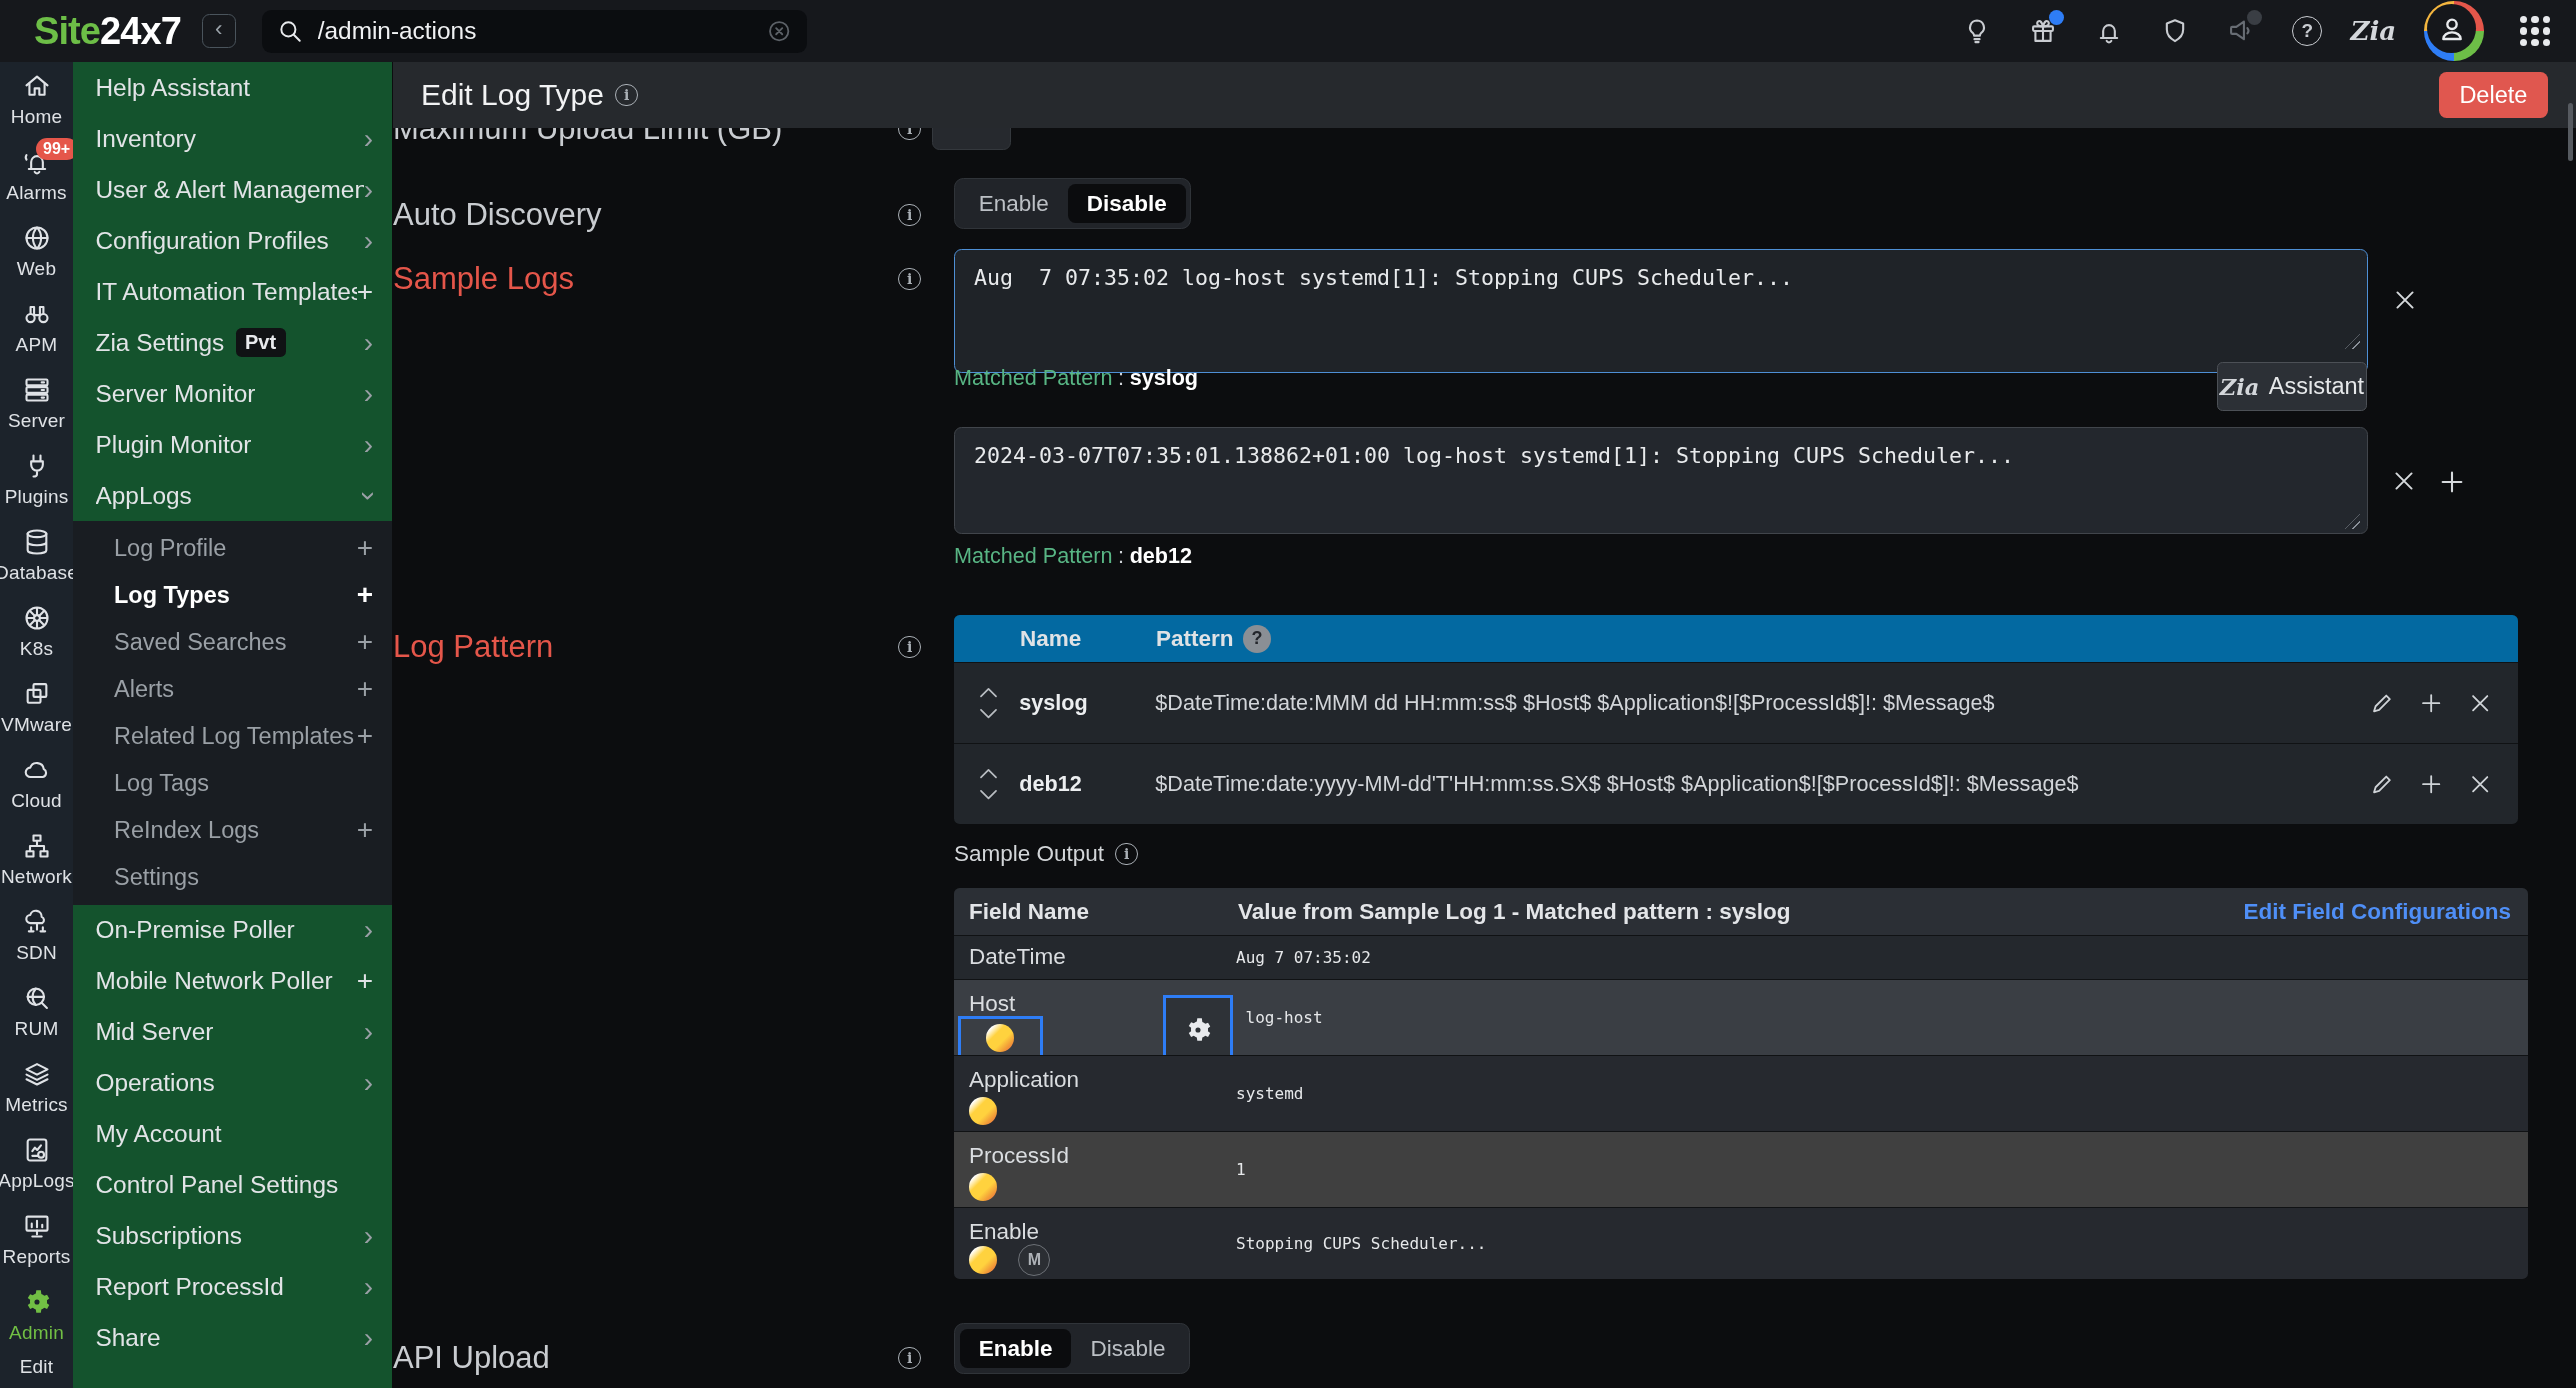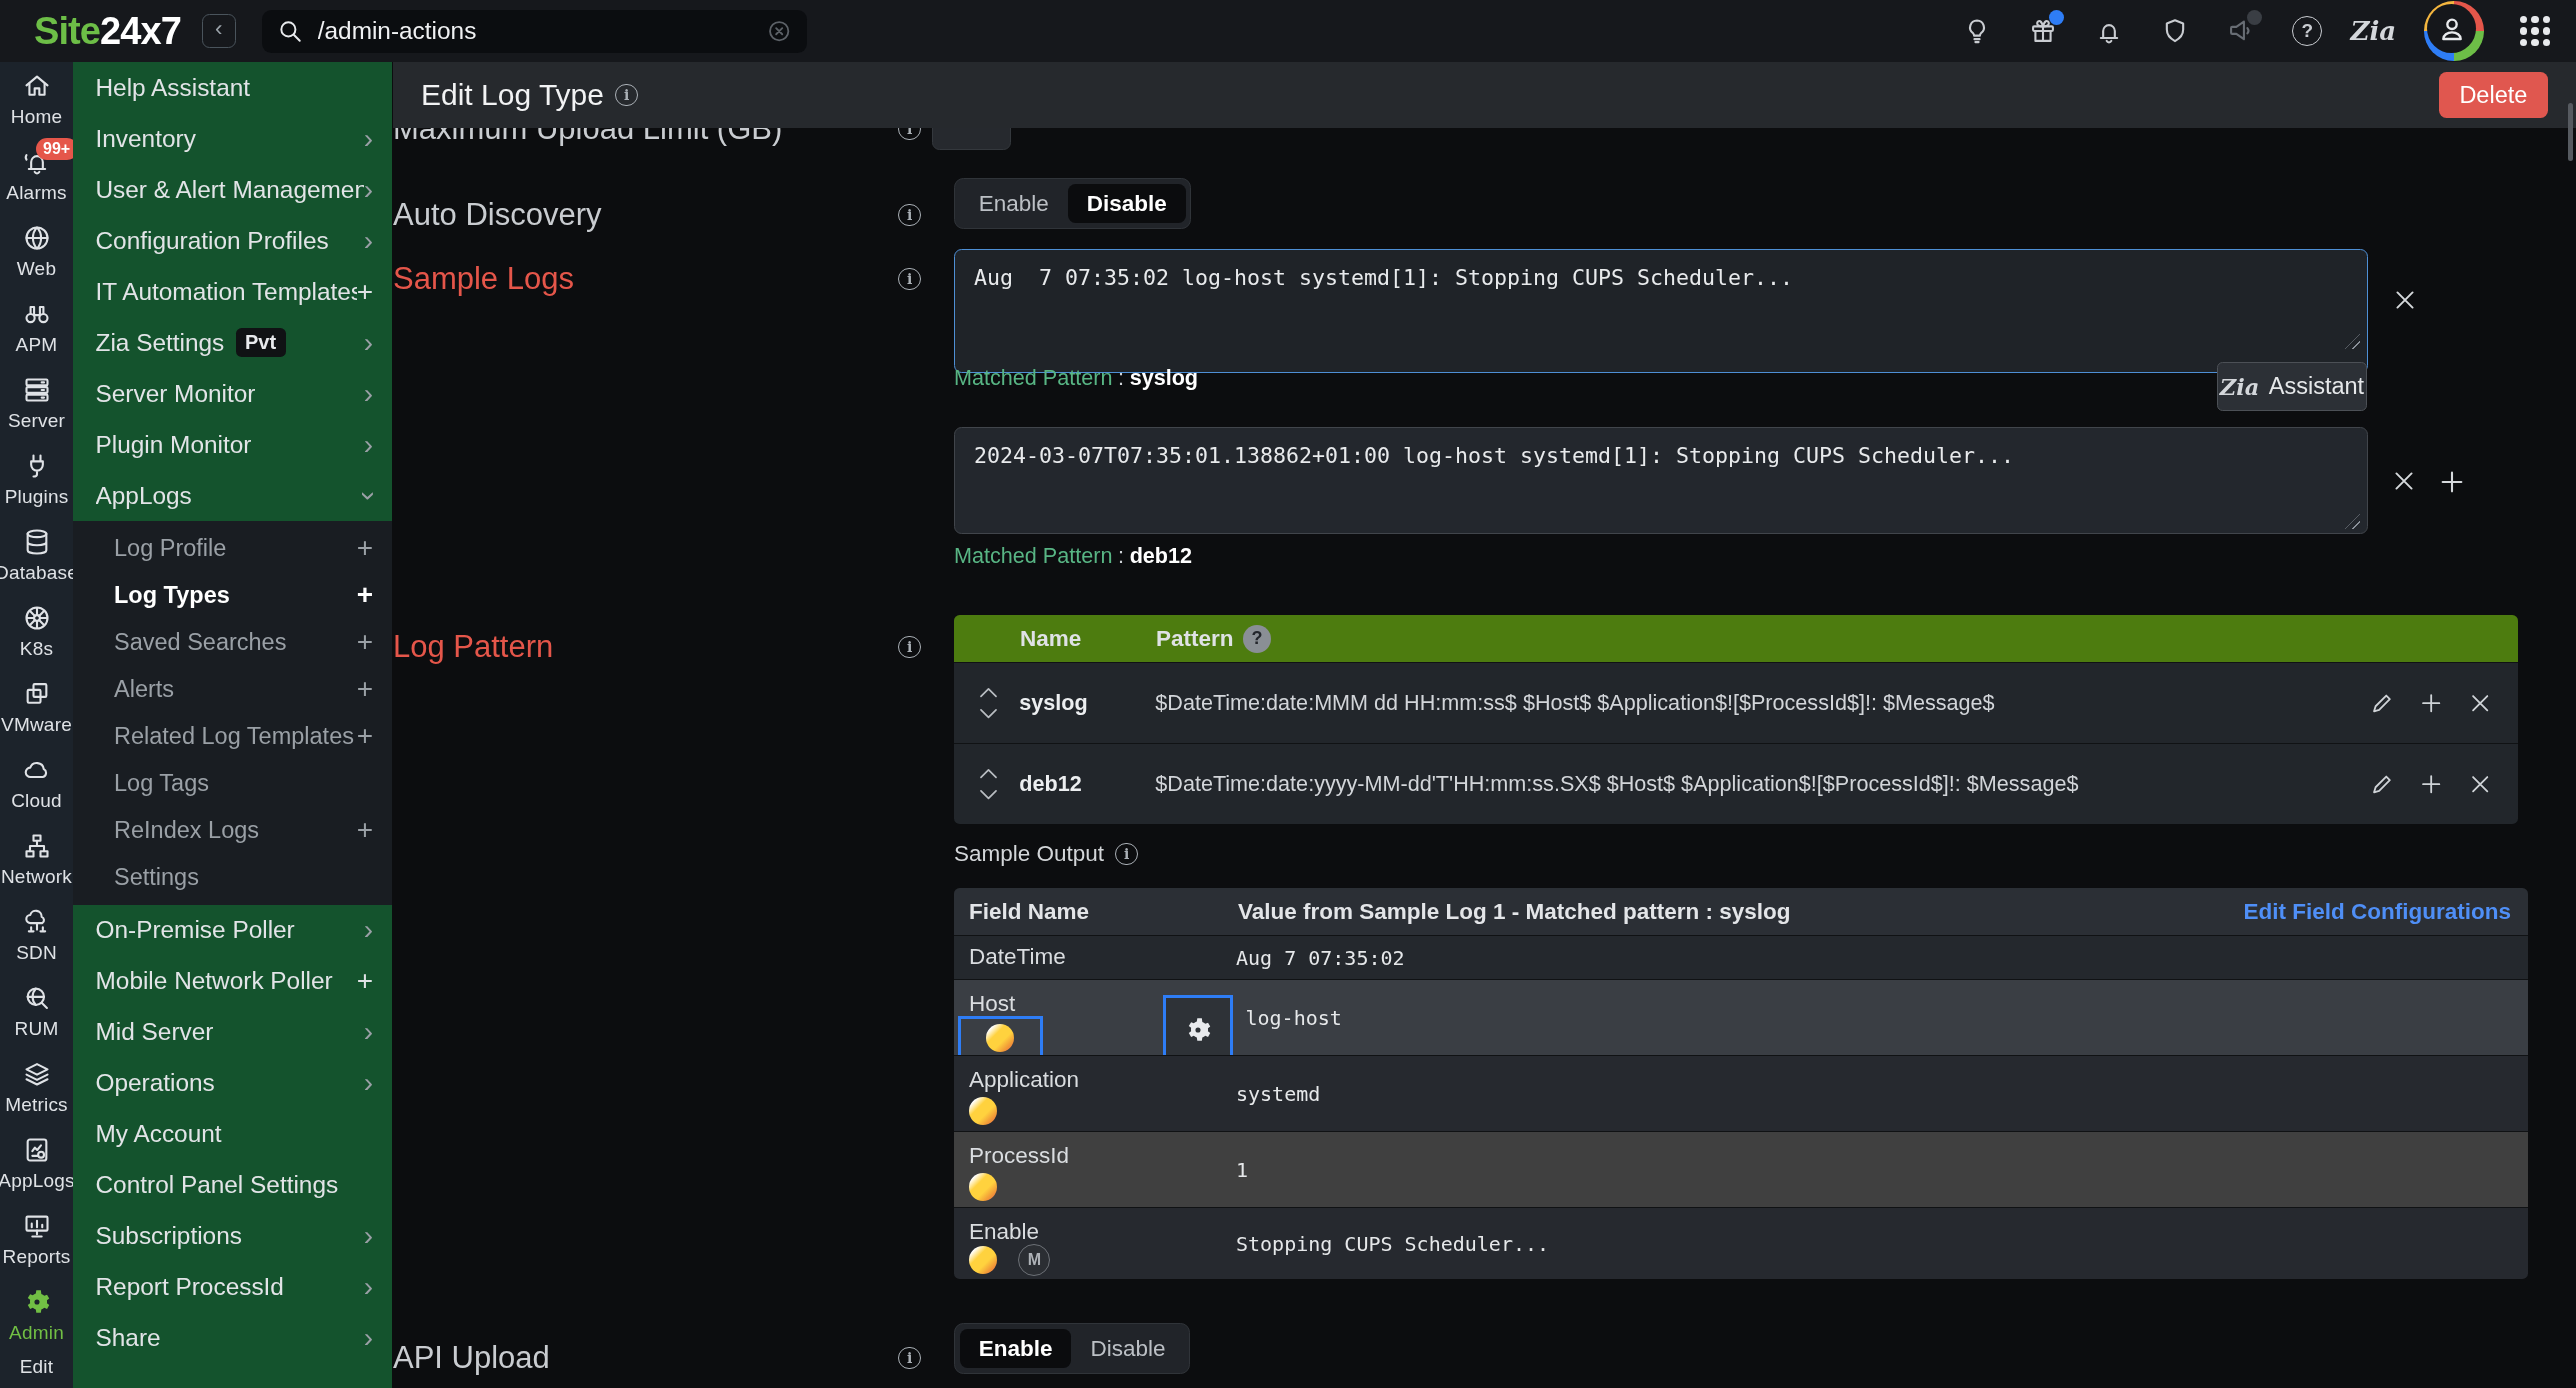--- a/index.html
+++ b/index.html
@@ -74,38 +74,38 @@
   .xplus{position:absolute;display:flex;gap:20.7px;color:#d6d9dc;z-index:1;}
   .matched{position:absolute;left:561px;font-size:21.6px;z-index:1;}
   .matched .g{color:#58b584}
   .matched .sep{color:#cfd3d7;margin:0 5.6px;}
   .matched b{color:#fff}
   .assistant{position:absolute;left:1824px;width:150px;height:49px;background:#2c3036;border:0.9px solid #4c5056;border-radius:5.6px;
      display:flex;align-items:center;justify-content:center;gap:9.4px;font-size:23.5px;color:#e6e8ea;box-sizing:border-box;z-index:1;}
   .assistant .zia-mark{font-size:22.5px}
   
   .ptable{position:absolute;left:561px;top:553px;width:1564px;z-index:1;border-radius:5.6px;overflow:hidden;}
-  .pt-head{height:47px;background:#4d7c0f;display:flex;align-items:center;font-size:22.5px;font-weight:bold;color:#dfe2e5;}
+  .pt-head{height:47px;background:#0369a1;display:flex;align-items:center;font-size:22.5px;font-weight:bold;color:#dfe2e5;}
   .pt-name{width:136px;padding-left:66px;}
   .pt-q{width:28px;height:28px;border-radius:50%;background:#8a8f95;color:#23262b;display:inline-flex;align-items:center;justify-content:center;font-size:18px;font-weight:bold;margin-left:9.4px;}
   .pt-q::after{content:"?"}
   .pt-row{height:80px;background:#22262b;display:flex;align-items:center;border-top:1.9px solid #101214;font-size:21.6px;}
   .pt-ud{width:42px;margin-left:13px;display:flex;flex-direction:column;gap:9.4px;color:#b9bdc2;align-items:center;}
   .pt-rname{width:136px;font-weight:bold;color:#eceef0;padding-left:10.3px;}
   .pt-pat{flex:1;color:#d2d5d9;}
   .pt-acts{display:flex;gap:24.4px;margin-right:26px;color:#cfd3d7;}
   
   .otable{position:absolute;left:561px;top:826px;width:1574px;z-index:1;border-radius:5.6px;overflow:hidden;}
   .ot-head{height:47px;background:#2b2f35;display:flex;align-items:center;font-size:22.5px;font-weight:bold;color:#e3e5e8;}
   .ot-field{width:269px;padding-left:15px;}
   .ot-val{flex:1}
   .ot-link{margin-right:17px;color:#4f8ff7;font-weight:bold;font-size:22.5px;}
   .ot-row{display:flex;border-top:1.9px solid #101214;position:relative;}
   .ot-cell-f{width:269px;padding:11.3px 0 0 15px;font-size:22.5px;color:#dadde0;box-sizing:border-box;}
-  .ot-cell-v{flex:1;display:flex;align-items:center;font-family:"DejaVu Sans Mono",monospace;font-size:20px;color:#e6e8ea;padding-left:13px;}
+  .ot-cell-v{flex:1;display:flex;align-items:center;font-family:"DejaVu Sans Mono",monospace;font-size:16px;color:#e6e8ea;padding-left:13px;}
   .ball{width:28px;height:28px;border-radius:50%;
     background:linear-gradient(135deg,#6fb7ef 0%,#ffffff 16%,#ffd23e 36%,#ffd23e 60%,#f29d38 78%,#ea5a46 100%);}
   .hl-box{border:3.8px solid #2e7df6;display:inline-flex;align-items:center;justify-content:center;}
   .gearbox{position:absolute;left:209px;top:15px;width:70px;height:70px;box-sizing:border-box;background:#2e3237;color:#e8eaed;}
   .m-badge{width:32px;height:32px;border-radius:50%;border:1.9px solid #6c7076;color:#aeb2b7;font-size:16px;font-weight:bold;
     display:inline-flex;align-items:center;justify-content:center;margin-left:11.3px;box-sizing:border-box;background:#2b2e33;}
   .clipped-input{position:absolute;left:539px;top:54px;width:79px;height:34px;background:#26292e;border:0.9px solid #34383d;border-radius:7.5px;z-index:1;box-sizing:border-box;}
   .scroll-thumb{position:absolute;right:2.8px;top:41px;width:5.6px;height:58px;border-radius:2.8px;background:#565a60;z-index:6;}
 </style>
 </head>

